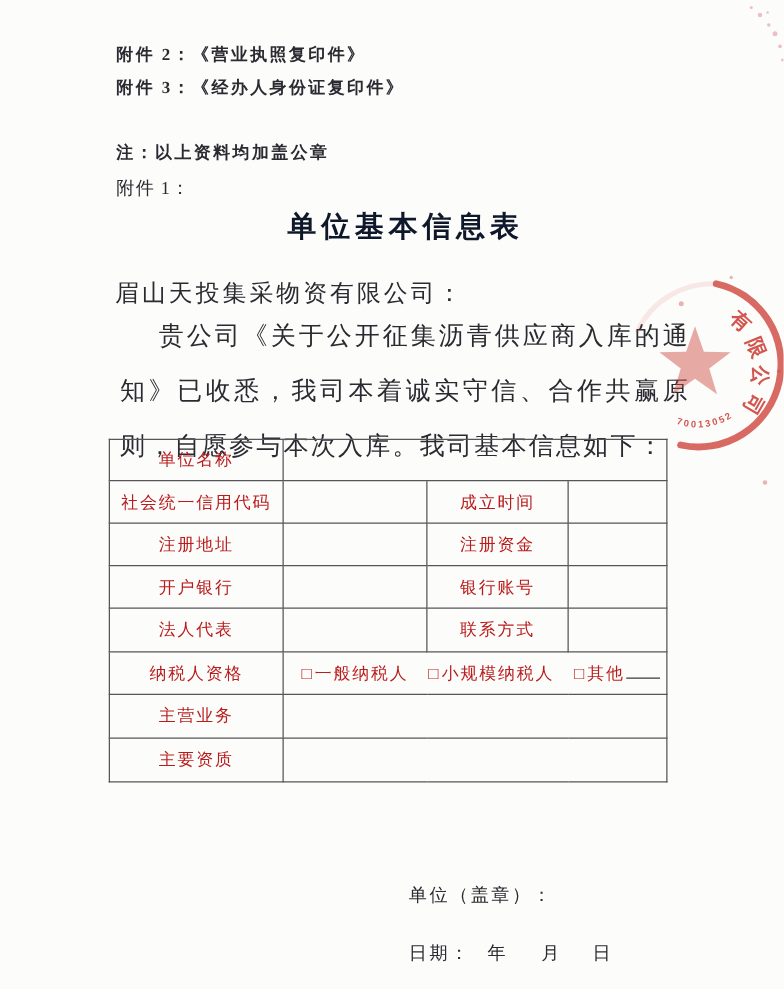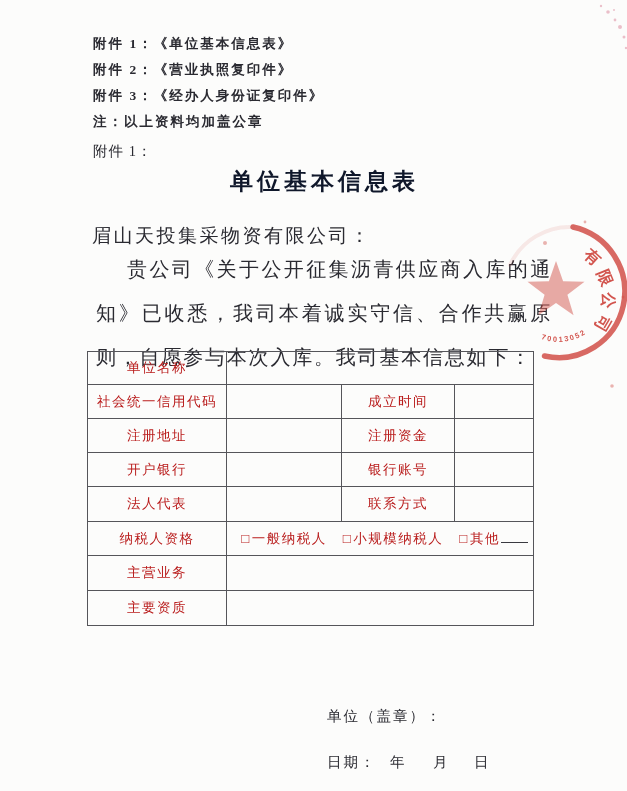--- a/index.html
+++ b/index.html
@@ -91,21 +91,20 @@
   }
   .seal-serial{
     font-family:"Liberation Sans","DejaVu Sans",sans-serif;
     font-weight:bold;font-size:7.5px;letter-spacing:1.8px;
   }
 </style>
 </head>
 <body>
 
 <div class="attach-list">
-  <div class="attach-line">附件 1：《单位基本信息表》</div>
   <div class="attach-line">附件 2：《营业执照复印件》</div>
   <div class="attach-line">附件 3：《经办人身份证复印件》</div>
 </div>
 <div class="note-line">注：以上资料均加盖公章</div>
 <div class="section-label">附件 1：</div>
 
 <div class="form-title">单位基本信息表</div>
 
 <div class="salutation">眉山天投集采物资有限公司：</div>
 <p class="body-par">贵公司《关于公开征集沥青供应商入库的通知》已收悉，我司本着诚实守信、合作共赢原则，自愿参与本次入库。我司基本信息如下：</p>

